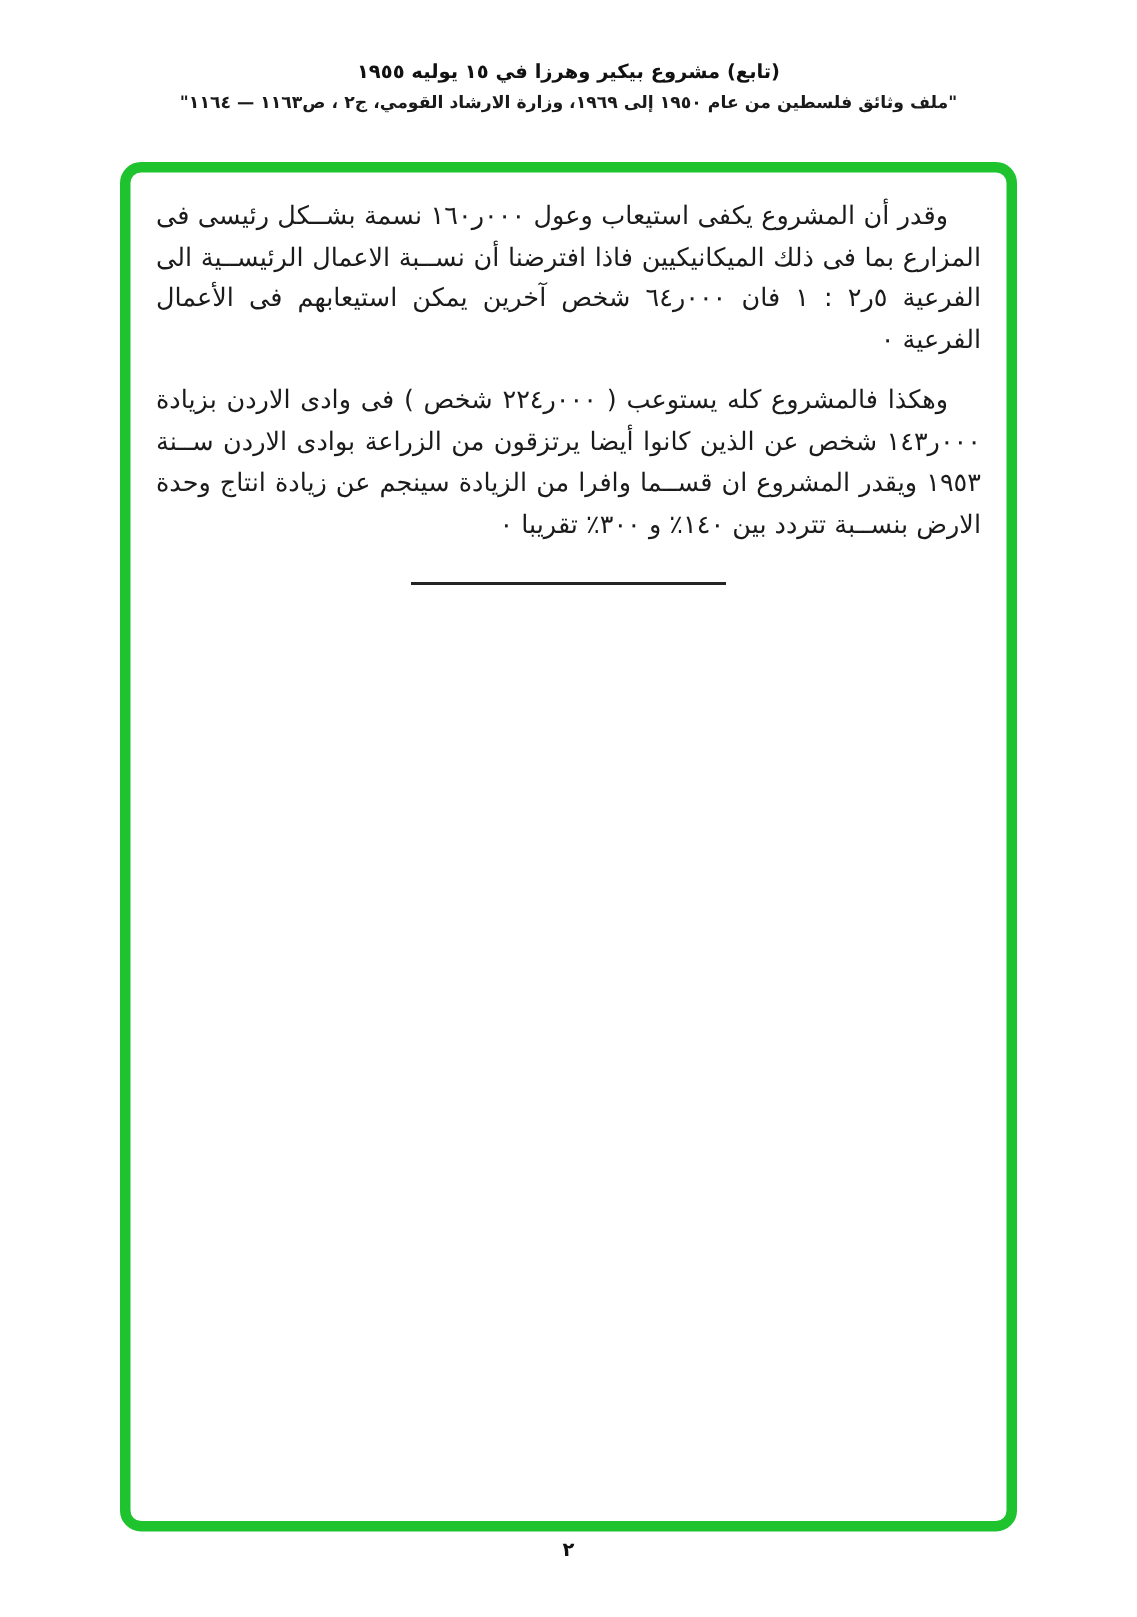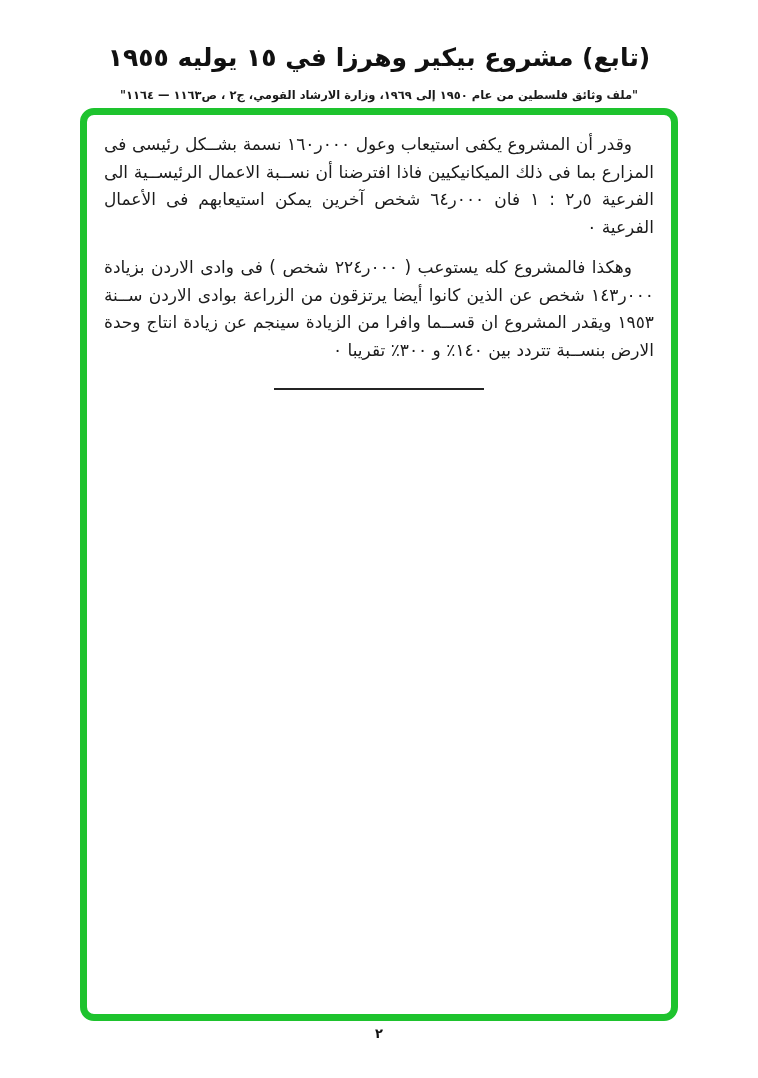--- a/index.html
+++ b/index.html
@@ -9,25 +9,25 @@
     font-family: "DejaVu Sans", sans-serif;
   }
   .page {
     position: relative;
     width: 758px;
     height: 1078px;
     background: #ffffff;
     overflow: hidden;
   }
   .doc-title {
-    margin: 16px;
-    padding-top: 27px;
+    margin: 0;
+    padding-top: 41px;
     text-align: center;
     direction: rtl;
-    font-size: 25px;
+    font-size: 13px;
     font-weight: bold;
     color: #111111;
   }
   .doc-source {
     margin-top: 5px;
     text-align: center;
     direction: rtl;
     font-size: 11.5px;
     font-weight: bold;
     color: #1a1a1a;

